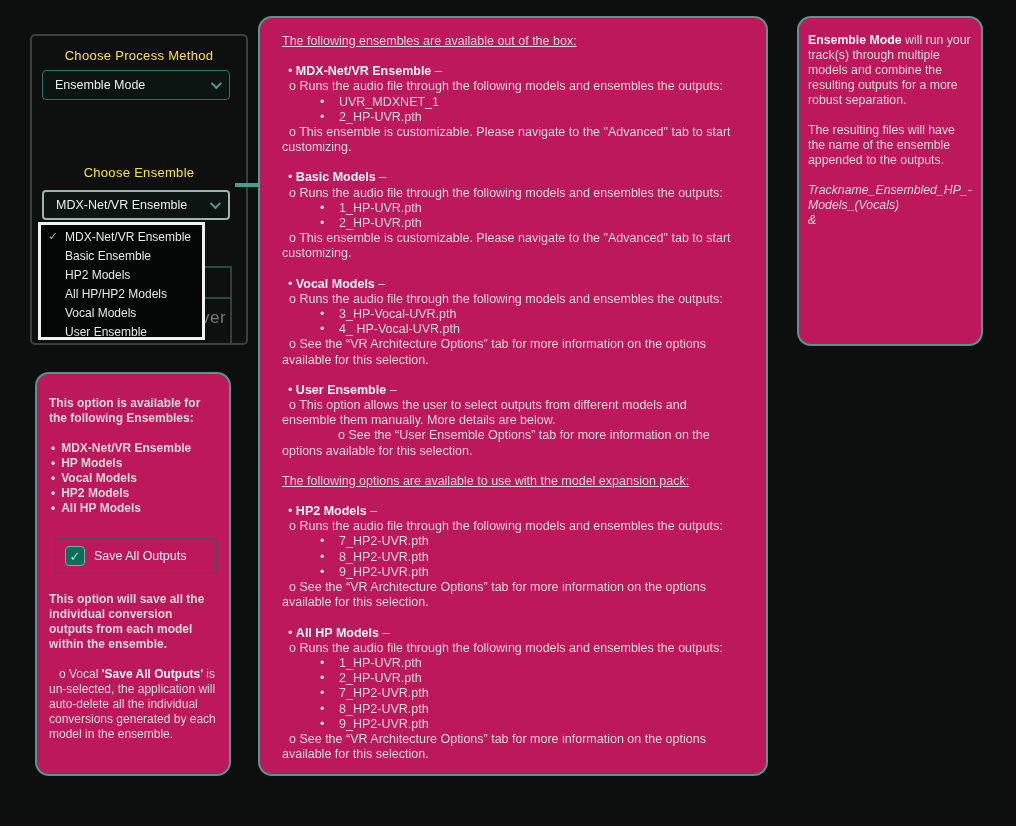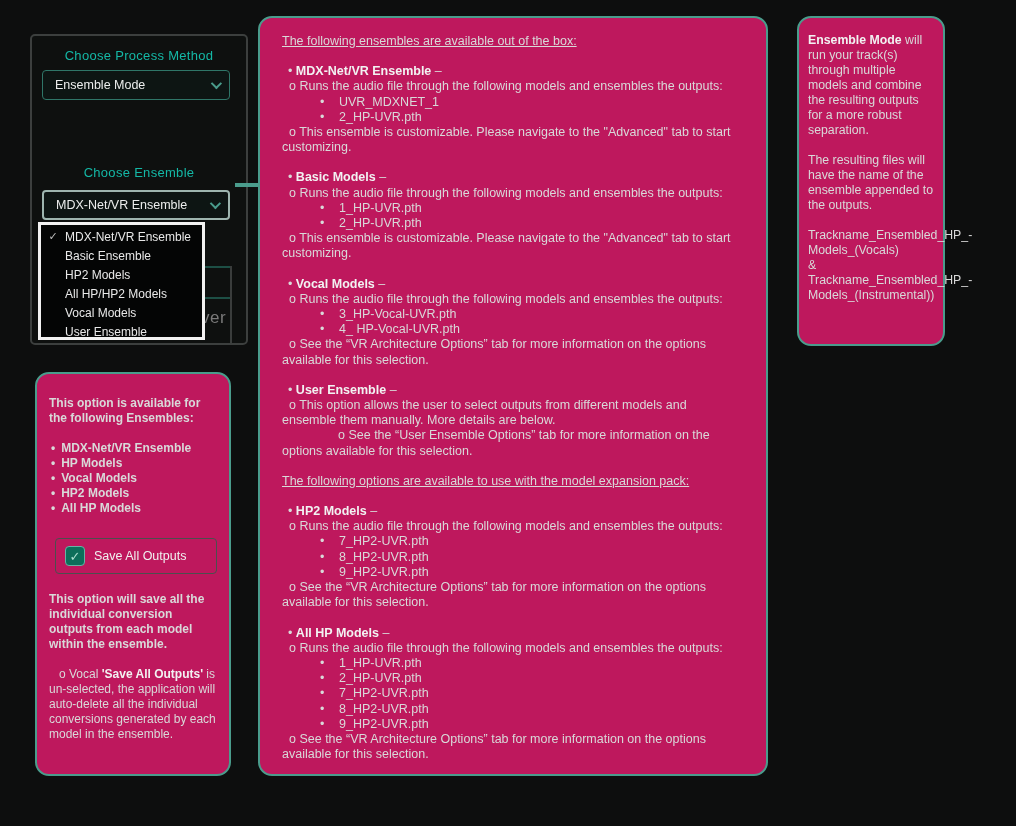--- a/index.html
+++ b/index.html
@@ -23,21 +23,21 @@
   .panel-gray {
     position: absolute;
     border: 2px solid #3c3f3e;
     border-radius: 5px;
     background: #0e100f;
   }
 
   
   #process-panel { left:30px; top:34px; width:218px; height:311px; }
   .opt-label {
-    color: #14b8a6;
+    color: #fde047;
     font-size: 13px;
     text-align: center;
     letter-spacing: .3px;
   }
   .combobox {
     position: absolute;
     left: 10px;
     width: 188px;
     height: 30px;
     background: #0d1513;
@@ -124,26 +124,26 @@
   .sec { margin-bottom: 15px; }
   .sec-head { padding-left: 6px; }
   .sec-head b { color: #f2f2f2; }
   .o-line { text-indent: 7px; }
   .o-deep { text-indent: 56px; }
   .m-line { padding-left: 38px; }
   .m-line .b { display: inline-block; width: 19px; }
 
   
   #info-panel {
-    left: 797px; top: 16px; width: 148px; height: 330px;
+    left: 797px; top: 16px; width: 186px; height: 330px;
     padding: 15px 9px 0 9px;
     font-size: 12.3px; line-height: 15px;
   }
   #info-panel .blk { margin-bottom: 15px; }
-  .italic { }
+  .italic { font-style: italic; }
   b { color: #f2f2f2; }
   .u { text-decoration: underline; }
 </style>
 </head>
 <body>
 
 <div class="panel-gray" id="process-panel">
   <div class="opt-label abs" style="left:0;right:0;top:12px;">Choose Process Method</div>
 
   <div class="combobox" style="top:34px;">
@@ -261,15 +261,14 @@
       <div class="o-line">o See the “VR Architecture Options” tab for more information on the options available for this selection.</div>
     </div>
   </div>
 
 <div class="panel-teal" id="info-panel">
   <div class="blk"><b>Ensemble Mode</b><span> will run your track(s) through multiple models and combine the resulting outputs for a more robust separation.</span></div>
   <div class="blk">The resulting files will have the name of the ensemble appended to the outputs.</div>
   <div class="blk italic" id="filename-block">
       <div>Trackname_Ensembled_HP_-Models_(Vocals)</div>
       <div>&amp;</div>
-      <div>Trackname_Ensembled_HP_-Models_(Instrumental))</div>
     </div>
 </div>
 
 </body></html>

